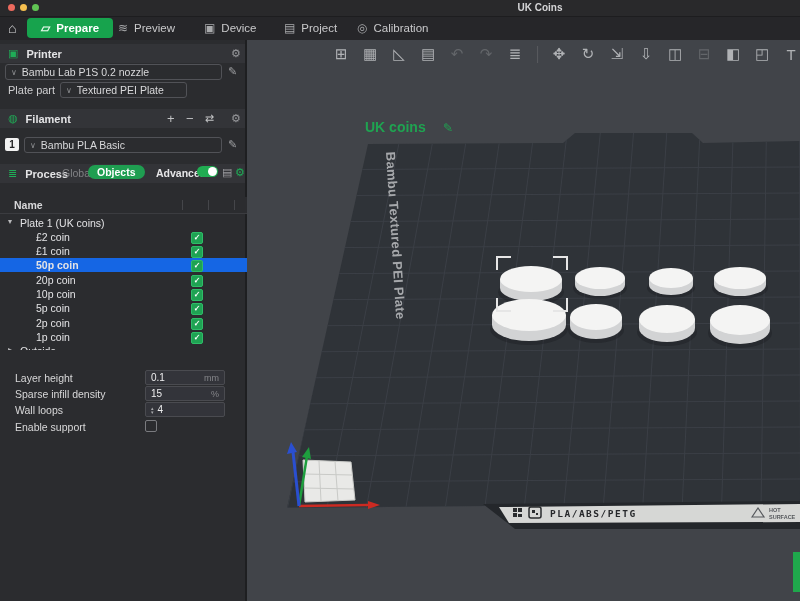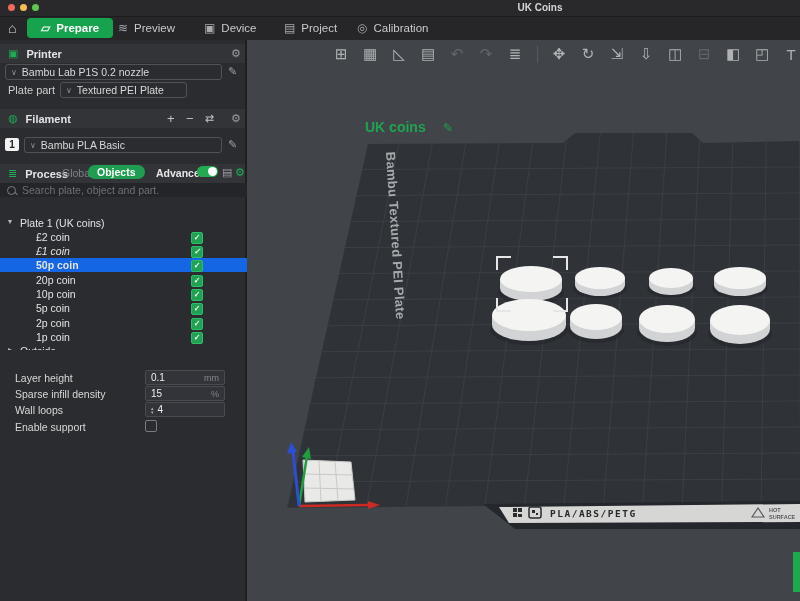--- a/index.html
+++ b/index.html
@@ -136,35 +136,37 @@
   </div>
   <span class="flabel" style="left:62px;top:127px;color:#808184;font-size:10.5px;">Global</span>
   <div class="pill" style="left:88px;top:125px;">Objects</div>
   <span class="flabel" style="left:156px;top:127px;color:#e6e6e8;font-weight:bold;font-size:10.5px;">Advanced</span>
   <div class="toggle" style="left:197px;top:126px;">
       <div class="knob"></div>
     </div>
   <span class="gear" style="left:222px;top:126px;color:#9a9b9e;">▤</span>
   <span class="gear" style="left:235px;top:126px;color:#1fae57;">⚙</span>
 
-  <div id="searchbar">
-    <div class="mag"></div>
-    <span id="search-ph">Search plate, object and part.</span>
-  </div>
-
+
+  <div id="namehead">
+    <span class="ntxt">Name</span>
+    <div class="coldiv" style="left:182px;"></div>
+    <div class="coldiv" style="left:208px;"></div>
+    <div class="coldiv" style="left:234px;"></div>
+  </div>
 
   <div class="orow" style="top:176px;">
     <span class="tw">▾</span>
     <span class="tlbl">Plate 1 (UK coins)</span>
   </div>
   <div class="orow" style="top:190px;">
     <span class="lbl">£2 coin</span>
     <span class="chk">✓</span>
   </div>
-  <div class="orow" style="top:204px;font-style:italic;">
+  <div class="orow" style="top:204px;">
     <span class="lbl">£1 coin</span>
     <span class="chk">✓</span>
   </div>
   <div class="orow selected" style="top:218px;padding-left:17px;">
     <span class="lbl" style="font-weight:bold;">50p coin</span>
     <span class="chk">✓</span>
   </div>
   <div class="orow" style="top:233px;">
     <span class="lbl">20p coin</span>
     <span class="chk">✓</span>

